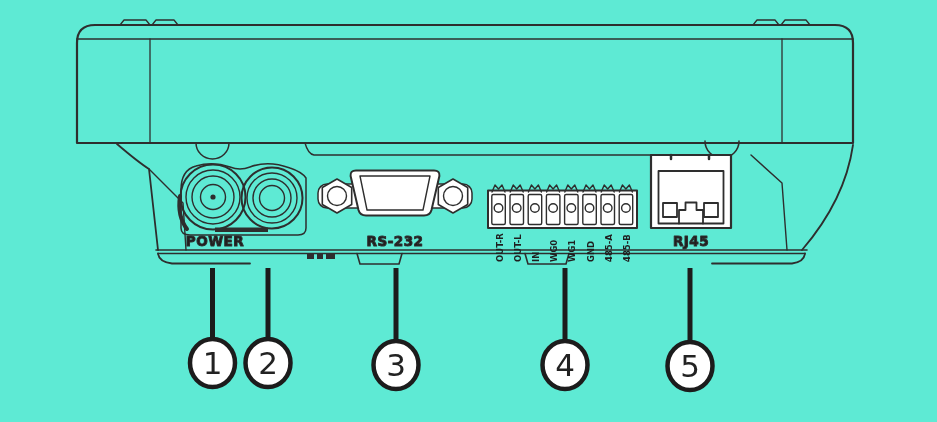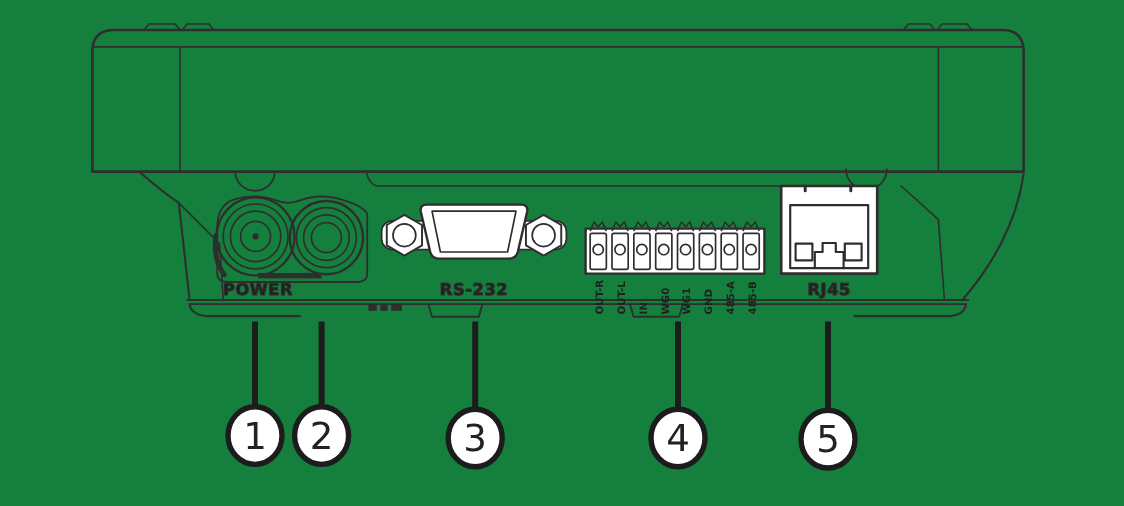--- a/index.html
+++ b/index.html
@@ -1,20 +1,20 @@
 <!DOCTYPE html>
 <html><head>
 <meta charset="utf-8">
 <style>
   html, body { margin: 0; padding: 0; background: #ffffff; }
   .stage {
     position: relative;
     width: 937px;
     height: 422px;
-    background: #15803d;
+    background: #5eead4;
     font-family: "DejaVu Sans", "Liberation Sans", sans-serif;
     overflow: hidden;
   }
   svg { display: block; }
   .port-label {
     font-family: "DejaVu Sans", "Liberation Sans", sans-serif;
     font-size: 13.5px;
     font-weight: bold;
     fill: #1f1f1f;
     letter-spacing: 0.5px;

